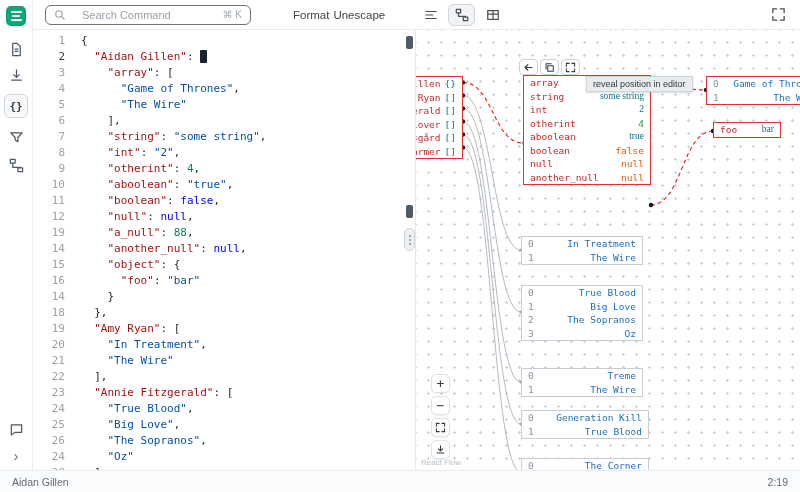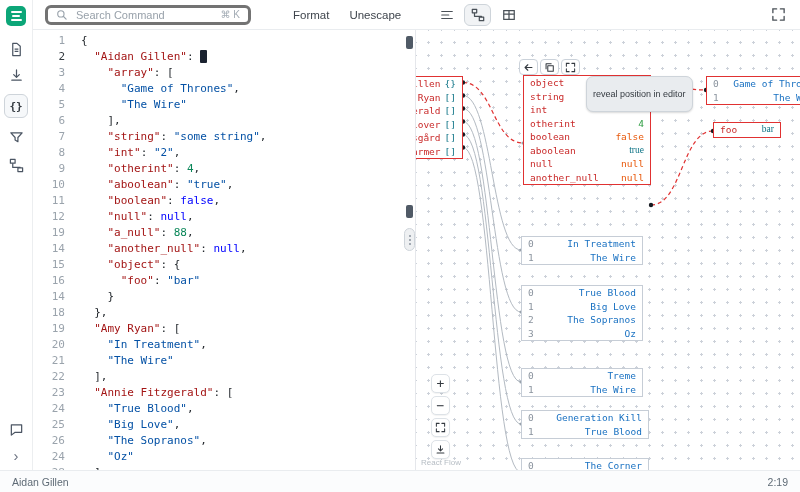--- a/index.html
+++ b/index.html
@@ -17,30 +17,30 @@
   .logo i:nth-child(2){ width:8px; }
   .braces-box { margin-top:10px; width:24px; height:24px; border:1px solid #ced4da; background:#f6f8fa;
     border-radius:6px; display:flex; align-items:center; justify-content:center;
     font-family:"DejaVu Sans Mono",monospace; font-size:11px; font-weight:bold; color:#343a40; }
   .chev { font-size:15px; color:#6b7280; line-height:1; }
 
   
   .main { flex:1; display:flex; flex-direction:column; min-width:0; }
   .topbar { flex:0 0 30px; height:30px; border-bottom:1px solid #e9ecef; background:#fff;
     display:flex; align-items:center; padding:0 12px; }
-  .search { display:flex; align-items:center; width:206px; height:20px; border:3px solid #737373;
-    border-radius:6px; padding:0 8px; gap:8px; background:#fff; color:#98a1aa; }
+  .search { display:flex; align-items:center; width:206px; height:20px; border:1px solid #737373;
+    border-radius:6px; padding:0 8px; gap:16px; background:#fff; color:#98a1aa; }
   .search input { border:none; outline:none; flex:1; min-width:0; font-size:11px; color:#495057;
     background:transparent; font-family:"Liberation Sans",sans-serif; }
   .search input::placeholder { color:#98a1aa; }
   .kbd { color:#a3acb5; font-size:10px; white-space:nowrap; }
   .tbtn { font-size:11.5px; color:#3f454d; background:none; border:none; cursor:pointer;
     font-family:"Liberation Sans",sans-serif; }
   .tbtn.fmt { margin-left:42px; }
-  .tbtn.unesc { margin-left:20px; }
+  .tbtn.unesc { margin-left:4px; }
   .toggles { display:flex; gap:4px; margin-left:32px; }
   .tgl { width:27px; height:22px; border-radius:6px; border:1px solid transparent;
     display:flex; align-items:center; justify-content:center; color:#495057; background:none; }
   .tgl.active { background:#f1f3f5; border-color:#ced4da; }
   .fsbtn { margin-left:auto; margin-right:2px; color:#495057; background:none; border:none;
     display:flex; align-items:center; }
 
   
   .content { flex:1; display:flex; min-height:0; position:relative; }
 
@@ -80,21 +80,21 @@
   .gkey { color:#c92a2a; }
   .gbadge { color:#0b7285; }
   .gidx { color:#8a939e; margin-right:6px; }
   .gitem { color:#1971c2; flex:1; text-align:right; }
   .gv-str { color:#0b7285;font-family:Liberation Serif, serif; } .gv-num { color:#2f9e44; }
   .gv-null, .gv-bool { color:#e8590c; } .gv-none { color:transparent; }
   .ntoolbar { position:absolute; left:103px; top:29px; display:flex; gap:2px; z-index:4; }
   .ntbtn { width:19px; height:16px; background:#fff; border:1px solid #cbd2da; border-radius:4px;
     display:flex; align-items:center; justify-content:center; color:#343a40; padding:0; }
   .tooltip { position:absolute; left:170px; top:46px; z-index:6; background:#e9ecef;
-    border:1px solid #ced4da; color:#343a40; font-size:9px; padding:12px 6px; border-radius:7px;
+    border:1px solid #ced4da; color:#343a40; font-size:9px; padding:2px 6px; border-radius:0;
     white-space:nowrap; box-shadow:0 1px 2px rgba(0,0,0,.15); }
   .controls { position:absolute; left:15px; top:344px; display:flex; flex-direction:column; gap:3px; z-index:4; }
   .ctl { width:19px; height:19px; background:#fff; border:1px solid #dde2e7; border-radius:5px;
     display:flex; align-items:center; justify-content:center; color:#343a40; font-size:13px;
     line-height:1; box-shadow:0 1px 1px rgba(0,0,0,.05); padding:0;
     font-family:"DejaVu Sans Mono",monospace; }
   .attribution { position:absolute; left:5px; bottom:3px; font-size:8px; color:#b6bdc4; z-index:3; }
 
   
   .statusbar { height:22px; border-top:1px solid #e9ecef; background:#fbfcfd; display:flex;
@@ -314,42 +314,42 @@
               <span class="gkey">Alexander Skarsgård</span>
               <span class="gbadge">[]</span>
             </div>
             <div class="grow root">
               <span class="gkey">Alice Farmer</span>
               <span class="gbadge">[]</span>
             </div>
           </div>
           <div class="gnode sel" style="left: 107px; top: 45px; width: 128px;">
             <div class="grow">
-              <span class="gkey">object</span>
+              <span class="gkey">array</span>
               <span class="gv-none"></span>
             </div>
             <div class="grow">
               <span class="gkey">string</span>
               <span class="gv-str">some string</span>
             </div>
             <div class="grow">
               <span class="gkey">int</span>
               <span class="gv-str">2</span>
             </div>
             <div class="grow">
               <span class="gkey">otherint</span>
               <span class="gv-num">4</span>
             </div>
             <div class="grow">
+              <span class="gkey">aboolean</span>
+              <span class="gv-str">true</span>
+            </div>
+            <div class="grow">
               <span class="gkey">boolean</span>
               <span class="gv-bool">false</span>
-            </div>
-            <div class="grow">
-              <span class="gkey">aboolean</span>
-              <span class="gv-str">true</span>
             </div>
             <div class="grow">
               <span class="gkey">null</span>
               <span class="gv-null">null</span>
             </div>
             <div class="grow">
               <span class="gkey">another_null</span>
               <span class="gv-null">null</span>
             </div>
           </div>

